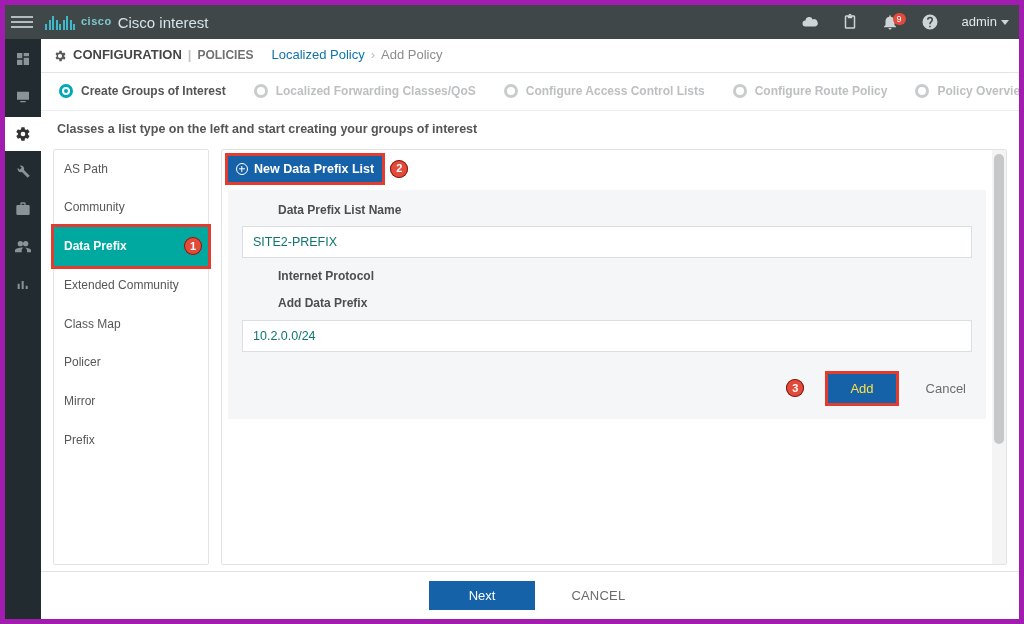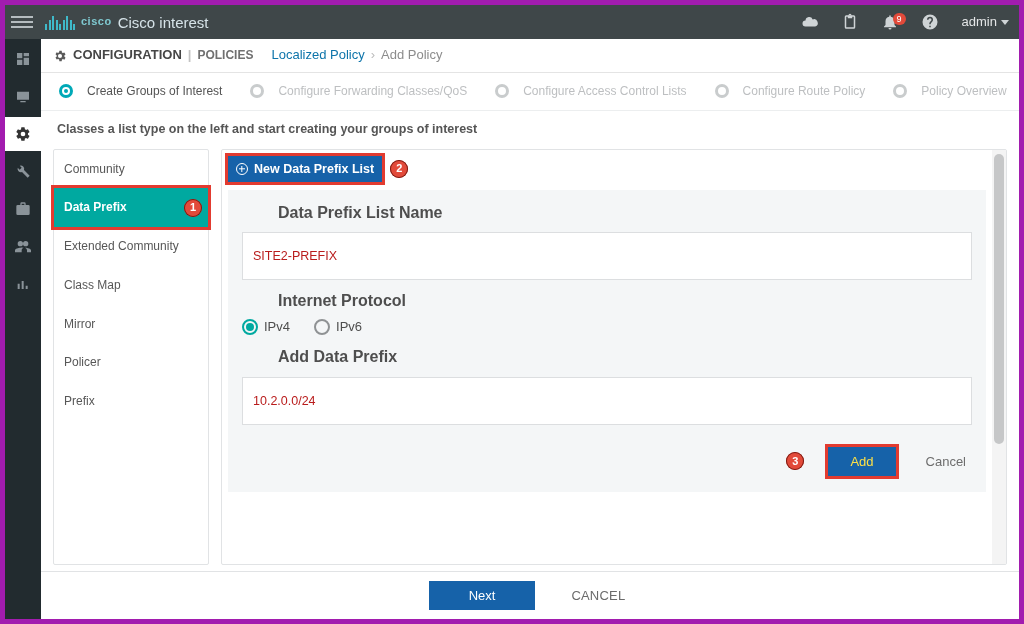--- a/index.html
+++ b/index.html
@@ -46,21 +46,21 @@
   .breadcrumb .gear{width:14px;height:14px;fill:#5a5a5a;}
   .breadcrumb .bold{font-weight:700;color:#464646;}
   .breadcrumb .sep{color:#bcbcbc;}
   .breadcrumb .link{color:var(--link);text-decoration:none;}
   
   .steps{height:38px;display:flex;align-items:center;padding:0 18px;gap:0;border-bottom:1px solid #eceeef;background:#fff;white-space:nowrap;overflow:hidden;}
   .step{display:flex;align-items:center;gap:8px;}
   .dot{width:14px;height:14px;border-radius:50%;border:3px solid #c9cccd;background:#fff;flex-shrink:0;}
   .step.active .dot{border-color:var(--cisco-teal);}
   .step.active .dot::after{content:"";display:block;width:4px;height:4px;border-radius:50%;background:var(--cisco-teal);margin:2px auto;}
-  .step .lbl{font-size:12px;color:#bdbfc1;font-weight:400;margin-left:6px;}
+  .step .lbl{font-size:12px;color:#bdbfc1;font-weight:700;}
   .step.active .lbl{color:#545454;}
   .divider{flex:1;height:2px;background:#e8e9ea;margin:0 14px;}
   
   .instr{padding:10px 16px;font-weight:600;color:#555;background:#fff;font-size:12.5px;}
   
   .content{flex:1;display:flex;padding:0 12px 6px;gap:12px;min-height:0;}
   .list{width:156px;border:1px solid var(--card-border);border-radius:2px;background:#fff;}
   .list .li{padding:11px 10px;font-size:12px;color:#575757;cursor:pointer;position:relative;}
   .list .li.sel{background:var(--teal-sel);color:#fff;font-weight:700;}
   .hl{outline:3px solid var(--highlight);}
@@ -69,22 +69,22 @@
   .panel-inner{flex:1;overflow:auto;min-width:0;}
   .scrollbar{width:14px;background:#f4f4f4;position:relative;}
   .thumb{position:absolute;left:2px;right:2px;top:4px;height:290px;background:#c6c7c8;border-radius:5px;}
   .newbtn-wrap{padding:6px 6px 8px;display:flex;align-items:center;gap:8px;}
   .newbtn{display:inline-flex;align-items:center;gap:6px;background:var(--btn-blue);color:#fff;padding:6px 8px;font-size:12.5px;font-weight:600;border:none;cursor:pointer;}
   .newbtn .plus{display:inline-block;width:12px;height:12px;border:1.6px solid #fff;border-radius:50%;position:relative;}
   .newbtn .plus::before,.newbtn .plus::after{content:"";position:absolute;background:#fff;}
   .newbtn .plus::before{left:2px;right:2px;top:50%;height:1.4px;transform:translateY(-50%);}
   .newbtn .plus::after{top:2px;bottom:2px;left:50%;width:1.4px;transform:translateX(-50%);}
   .form{background:var(--panel-bg);margin:0 6px 6px;padding:12px 14px 16px;}
-  .form label{display:block;font-weight:700;color:#4e4e4e;font-size:16px;margin-top:10px;margin-bottom:8px;padding-left:36px;}
-  .form input.txt{width:100%;border:1px solid #dcdee0;padding:16px 10px;font-size:12.5px;background:#fff;color:#b91c1c;}
+  .form label{display:block;font-weight:700;color:#4e4e4e;font-size:12px;margin-top:10px;margin-bottom:8px;padding-left:36px;}
+  .form input.txt{width:100%;border:1px solid #dcdee0;padding:8px 10px;font-size:12.5px;background:#fff;color:#0f766e;}
   .radios{display:flex;gap:24px;align-items:center;margin-top:-2px;}
   .r{display:flex;align-items:center;gap:6px;font-size:13px;color:#4e4e4e;cursor:pointer;}
   .rc{width:16px;height:16px;border:2px solid #8f9294;border-radius:50%;display:flex;align-items:center;justify-content:center;}
   .r.sel .rc{border-color:var(--teal-sel);}
   .r.sel .rc::after{content:"";width:8px;height:8px;background:var(--teal-sel);border-radius:50%;}
   .form-actions{display:flex;justify-content:flex-end;align-items:center;gap:24px;margin-top:22px;position:relative;}
   .btn-add{background:var(--btn-blue);color:#fde047;border:none;padding:7px 22px;font-size:13px;cursor:pointer;}
   .btn-cancel{background:none;border:none;color:#6d6d6d;font-size:13px;cursor:pointer;}
   
   .footer{height:48px;border-top:1px solid #e1e3e5;display:flex;align-items:center;justify-content:center;gap:30px;background:#fff;}
@@ -194,21 +194,21 @@
       </div>
 
       <div class="steps">
         <div class="step active">
             <span class="dot"></span>
             <span class="lbl">Create Groups of Interest</span>
           </div>
         <div class="divider"></div>
         <div class="step">
             <span class="dot"></span>
-            <span class="lbl">Configure Forwarding Classes/QoS</span>
+            <span class="lbl">Localized Forwarding Classes/QoS</span>
           </div>
         <div class="divider"></div>
         <div class="step">
             <span class="dot"></span>
             <span class="lbl">Configure Access Control Lists</span>
           </div>
         <div class="divider"></div>
         <div class="step">
             <span class="dot"></span>
             <span class="lbl">Configure Route Policy</span>
@@ -218,57 +218,48 @@
             <span class="dot"></span>
             <span class="lbl">Policy Overview</span>
           </div>
       </div>
 
       <div class="instr">Classes a list type on the left and start creating your groups of interest</div>
 
       <div class="content">
 
         <div class="list">
+          <div class="li"><span>AS Path</span></div>
           <div class="li"><span>Community</span></div>
           <div class="li sel hl" style="position:relative">
             <span>Data Prefix</span>
             <span class="marker" style="right:6px;top:50%;transform:translateY(-50%)">1</span>
           </div>
           <div class="li"><span>Extended Community</span></div>
           <div class="li"><span>Class Map</span></div>
+          <div class="li"><span>Policer</span></div>
           <div class="li"><span>Mirror</span></div>
-          <div class="li"><span>Policer</span></div>
           <div class="li"><span>Prefix</span></div>
         </div>
 
         <div class="panel">
           <div class="panel-inner">
             <div class="newbtn-wrap" style="position:relative">
               <button class="newbtn hl">
                 <span class="plus"></span>
                 <span>New Data Prefix List</span>
               </button>
               <span class="marker" style="position:static">2</span>
             </div>
 
             <div class="form">
               <label style="margin-top:0">Data Prefix List Name</label>
               <input class="txt" value="SITE2-PREFIX" style="">
 
               <label>Internet Protocol</label>
-              <div class="radios">
-                <div class="r sel">
-                    <span class="rc"></span>
-                    <span>IPv4</span>
-                  </div>
-                <div class="r">
-                    <span class="rc"></span>
-                    <span>IPv6</span>
-                  </div>
-              </div>
 
               <label>Add Data Prefix</label>
               <input class="txt" value="10.2.0.0/24" style="">
 
               <div class="form-actions">
                 <span class="marker" style="position:static">3</span>
                 <button class="btn-add hl">Add</button>
                 <button class="btn-cancel">Cancel</button>
               </div>
             </div>

